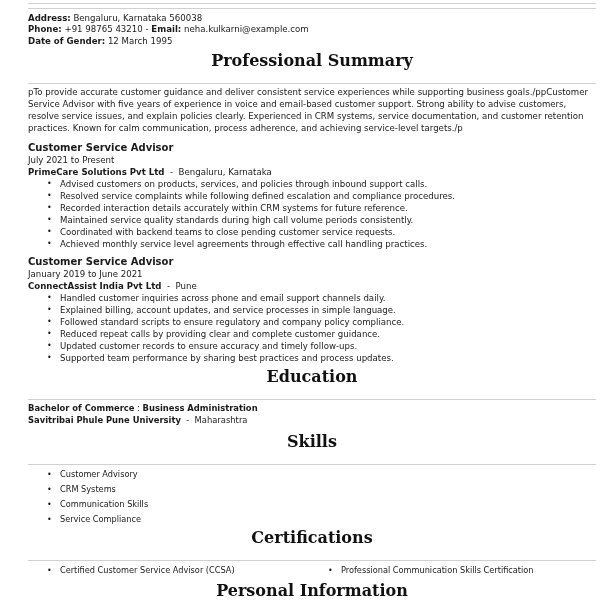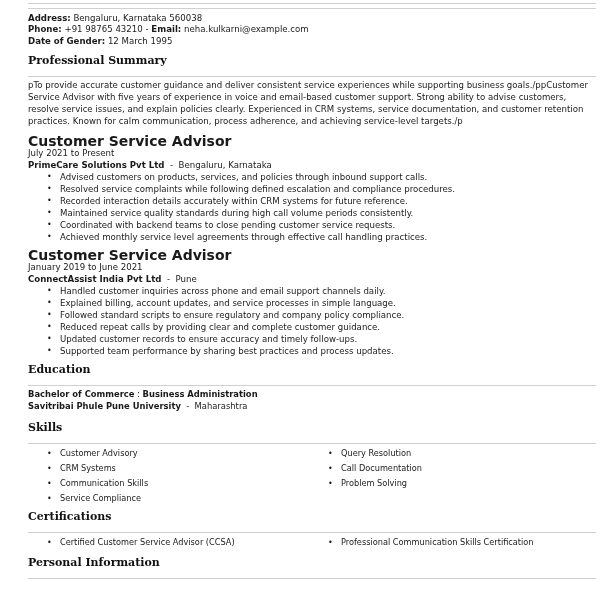--- a/index.html
+++ b/index.html
@@ -2,24 +2,24 @@
 <html><head>
 <meta charset="utf-8">
 <style>
   html, body { margin: 0; padding: 0; background: #ffffff; }
   body { width: 612px; height: 600px; overflow: hidden; position: relative; color: #1a1a1a; font-family: "DejaVu Sans", sans-serif; }
   .page { position: absolute; left: 28px; top: 0; width: 568px; }
   .top-rule { height: 4px; margin-top: 3px; border-top: 1px solid #d0d0d0; border-bottom: 1px solid #d0d0d0; }
   .contact { margin-top: 4px; font-size: 8.6px; line-height: 11.3px; }
   .contact b { font-weight: bold; }
   .section { margin-top: 7px; }
-  .sec-title { font-family: "DejaVu Serif", serif; font-weight: bold; font-size: 11px; line-height: 13px; padding-bottom: 9px; border-bottom: 1px solid #d0d0d0; color: #111; }
+  .sec-title { font-family: "DejaVu Serif", serif; font-weight: bold; font-size: 16px; line-height: 13px; padding-bottom: 16px; border-bottom: 1px solid #d0d0d0; color: #111; text-align: center; }
   .para { font-size: 8.6px; line-height: 12px; margin-top: 2px; width: 566px; }
   .job { margin-bottom: 6px; }
-  .job-title { font-weight: bold; font-size: 14px; line-height: 12px; margin-top: 2px; }
+  .job-title { font-weight: bold; font-size: 10px; line-height: 12px; margin-top: 2px; }
   .job-dates { font-size: 8.6px; line-height: 12px; }
   .job-company { font-size: 8.6px; line-height: 12px; }
   .job-company b { font-weight: bold; }
   ul.bullets { margin: 0; padding: 0 0 0 32px; list-style: none; }
   ul.bullets li { font-size: 8.6px; line-height: 12px; position: relative; }
   ul.bullets li::before { content: "\2022"; position: absolute; left: -13px; top: 0; font-size: 8px; }
   .edu-line { font-size: 8.4px; line-height: 12px; }
   .edu-line b { font-weight: bold; }
   .cols { display: flex; margin-top: 2px; }
   .col { width: 281px; }
@@ -106,27 +106,20 @@
     <div class="sec-title">Skills</div>
     <div class="cols">
       <div class="col">
         <ul class="bullets">
           <li>Customer Advisory</li>
           <li>CRM Systems</li>
           <li>Communication Skills</li>
           <li>Service Compliance</li>
         </ul>
       </div>
-      <div class="col">
-        <ul class="bullets">
-          <li>Query Resolution</li>
-          <li>Call Documentation</li>
-          <li>Problem Solving</li>
-        </ul>
-      </div>
     </div>
   </div>
 
   <div class="section" style="margin-top:4px;">
     <div class="sec-title">Certifications</div>
     <div class="cols">
       <div class="col">
         <ul class="bullets">
           <li>Certified Customer Service Advisor (CCSA)</li>
         </ul>

